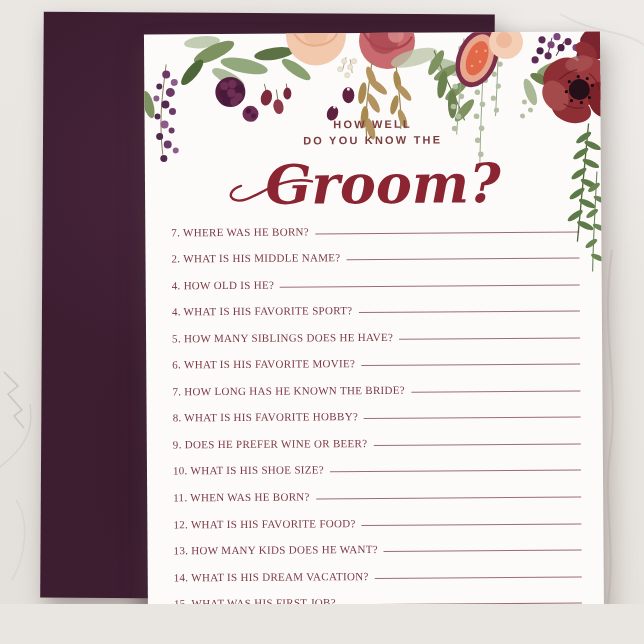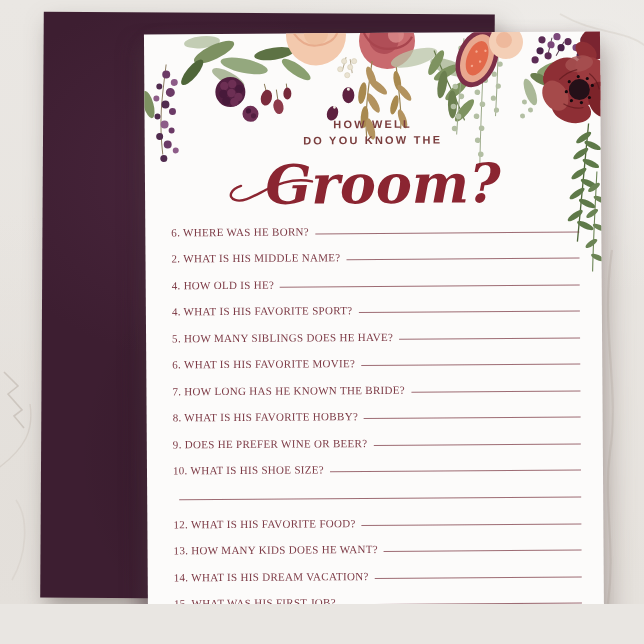--- a/index.html
+++ b/index.html
@@ -284,21 +284,21 @@
       <div>DO YOU KNOW THE</div>
     </div>
 
     <svg class="title-svg" viewBox="0 0 456 86">
       <path class="swash" d="M 96 40 c -10 3 -14 11 -6 14 c 8 3 19 -4 31 -10 c 16 -8 32 -11 46 -8"></path>
       <text class="title-text" x="238" y="58" text-anchor="middle">Groom?</text>
     </svg>
 
     <div class="questions" id="questions">
   <div class="q-row">
-    <span class="q-label">6. WHERE WAS HE BORN?</span>
+    <span class="q-label">7. WHERE WAS HE BORN?</span>
     <span class="q-line"></span>
   </div>
 
   <div class="q-row">
     <span class="q-label">2. WHAT IS HIS MIDDLE NAME?</span>
     <span class="q-line"></span>
   </div>
 
   <div class="q-row">
     <span class="q-label">4. HOW OLD IS HE?</span>
@@ -334,20 +334,21 @@
     <span class="q-label">9. DOES HE PREFER WINE OR BEER?</span>
     <span class="q-line"></span>
   </div>
 
   <div class="q-row">
     <span class="q-label">10. WHAT IS HIS SHOE SIZE?</span>
     <span class="q-line"></span>
   </div>
 
   <div class="q-row">
+    <span class="q-label">11. WHEN WAS HE BORN?</span>
     <span class="q-line"></span>
   </div>
 
   <div class="q-row">
     <span class="q-label">12. WHAT IS HIS FAVORITE FOOD?</span>
     <span class="q-line"></span>
   </div>
 
   <div class="q-row">
     <span class="q-label">13. HOW MANY KIDS DOES HE WANT?</span>

